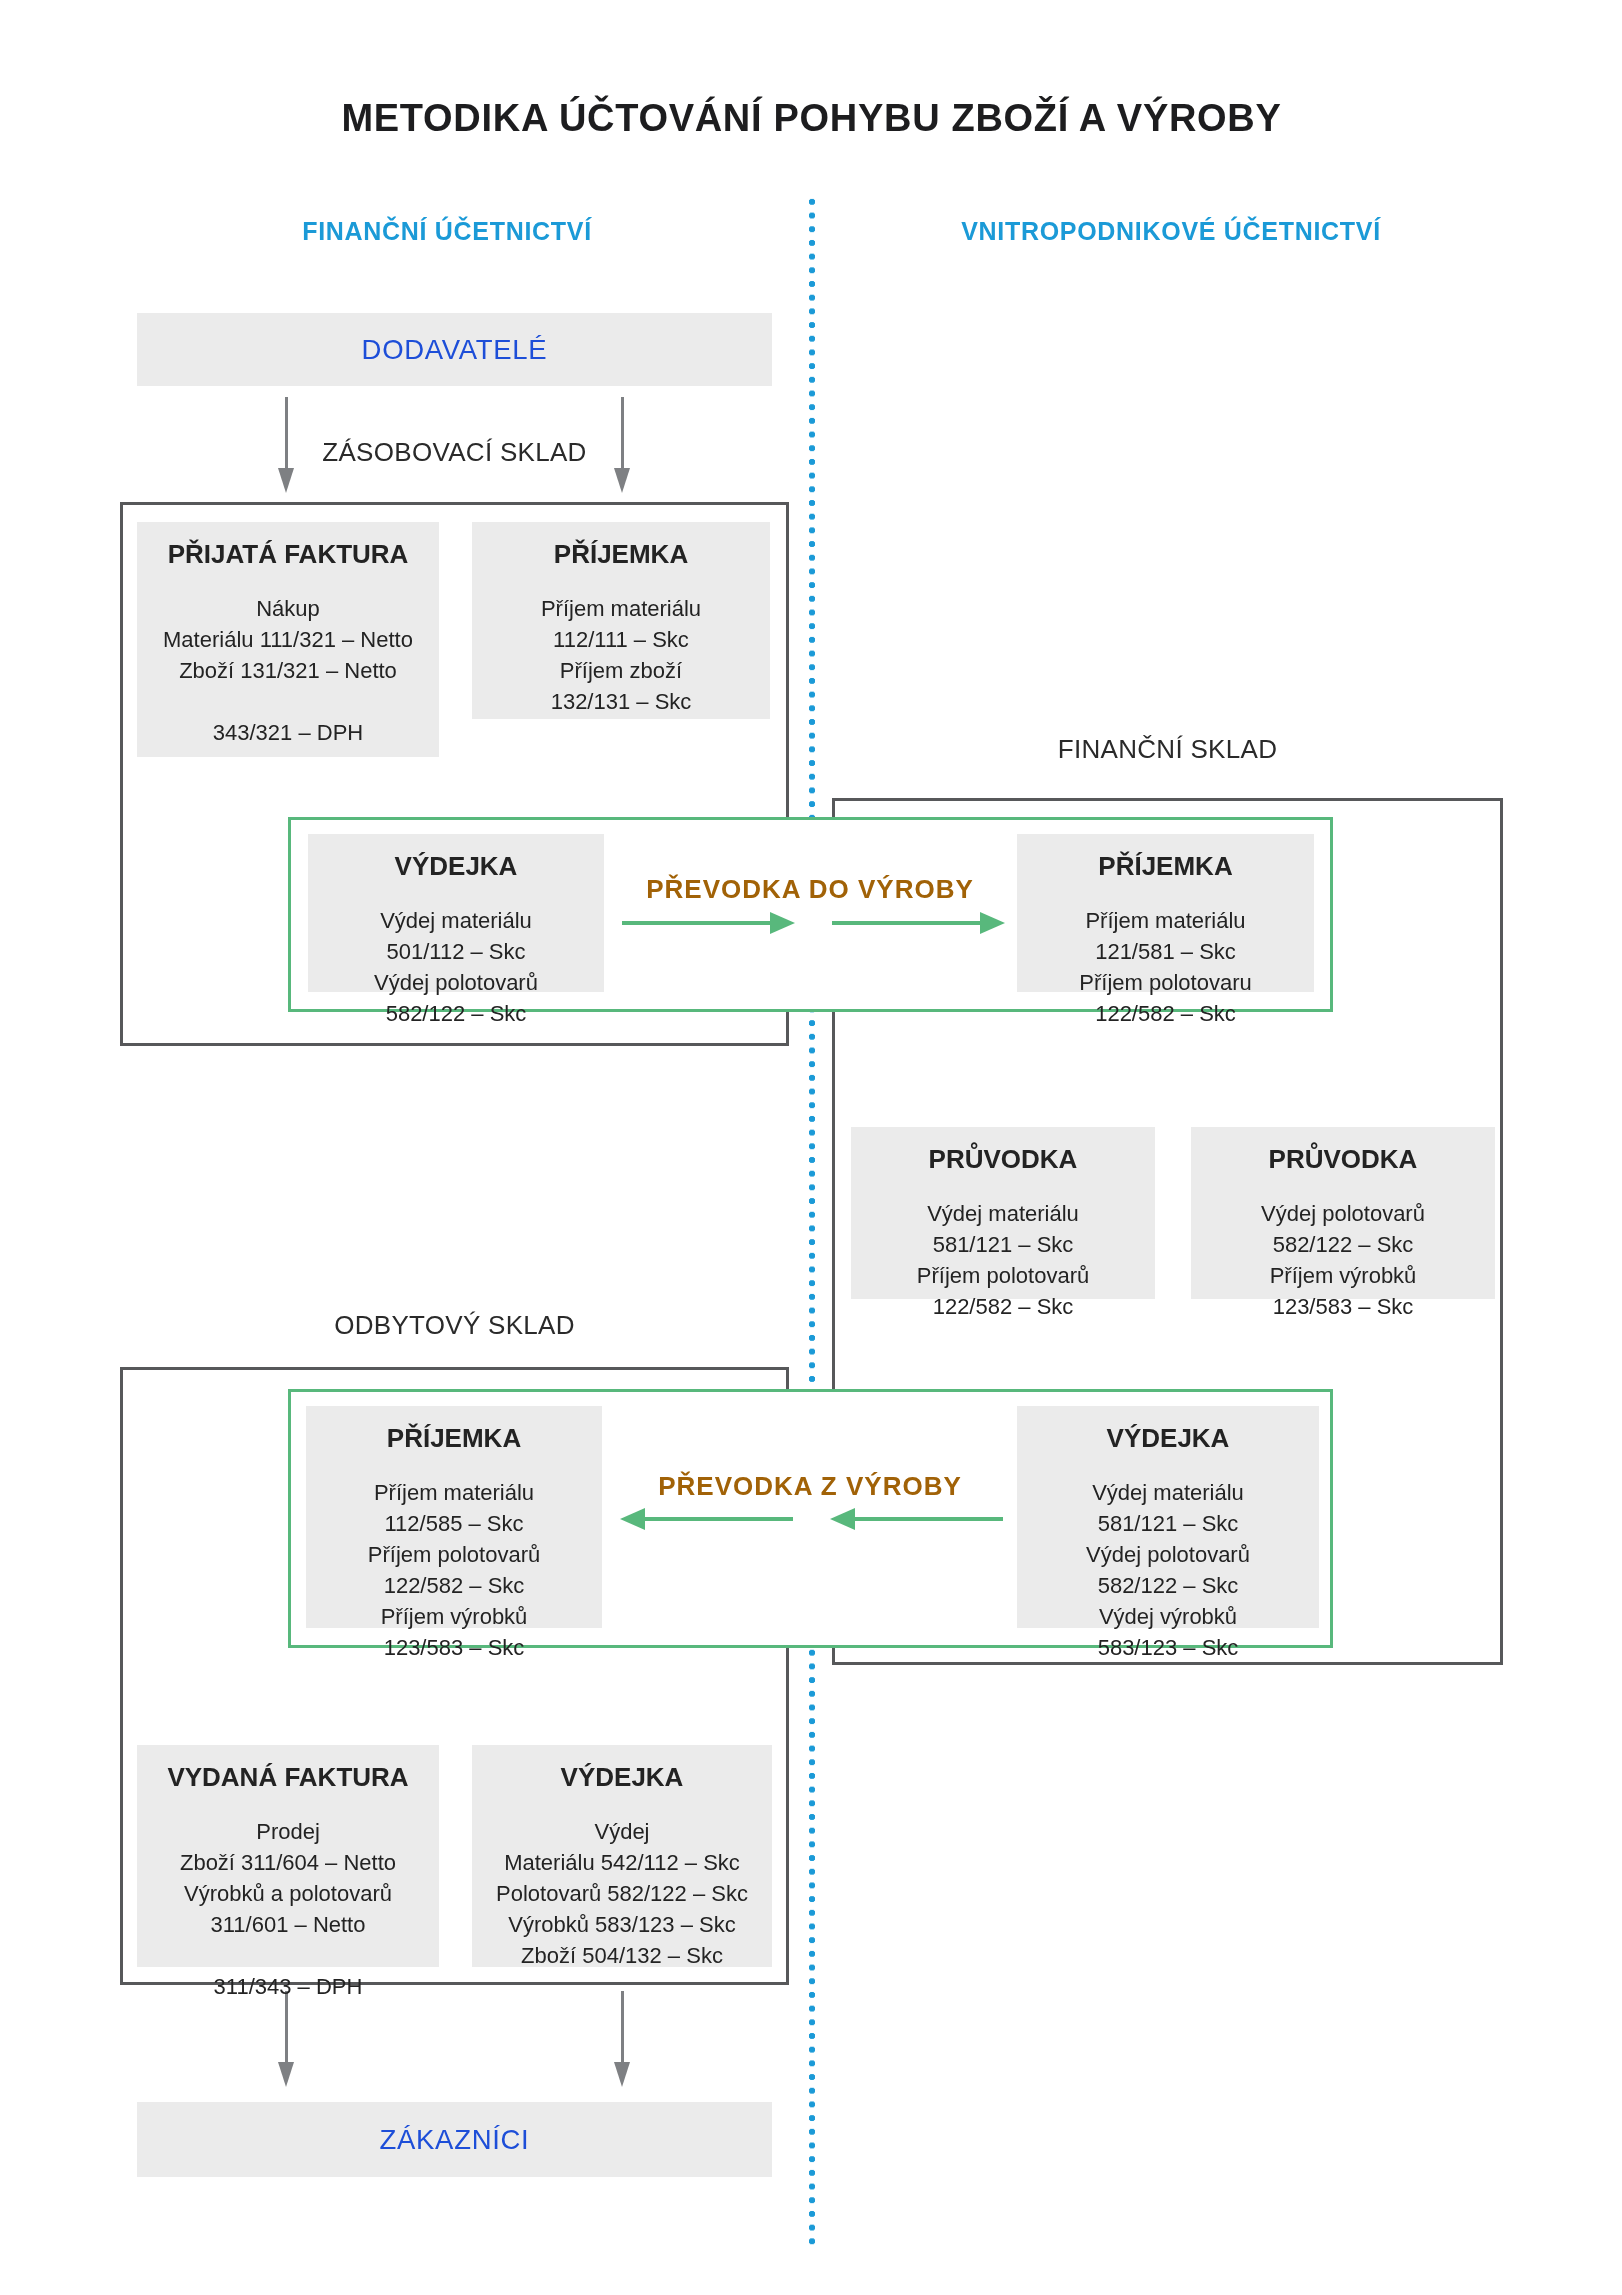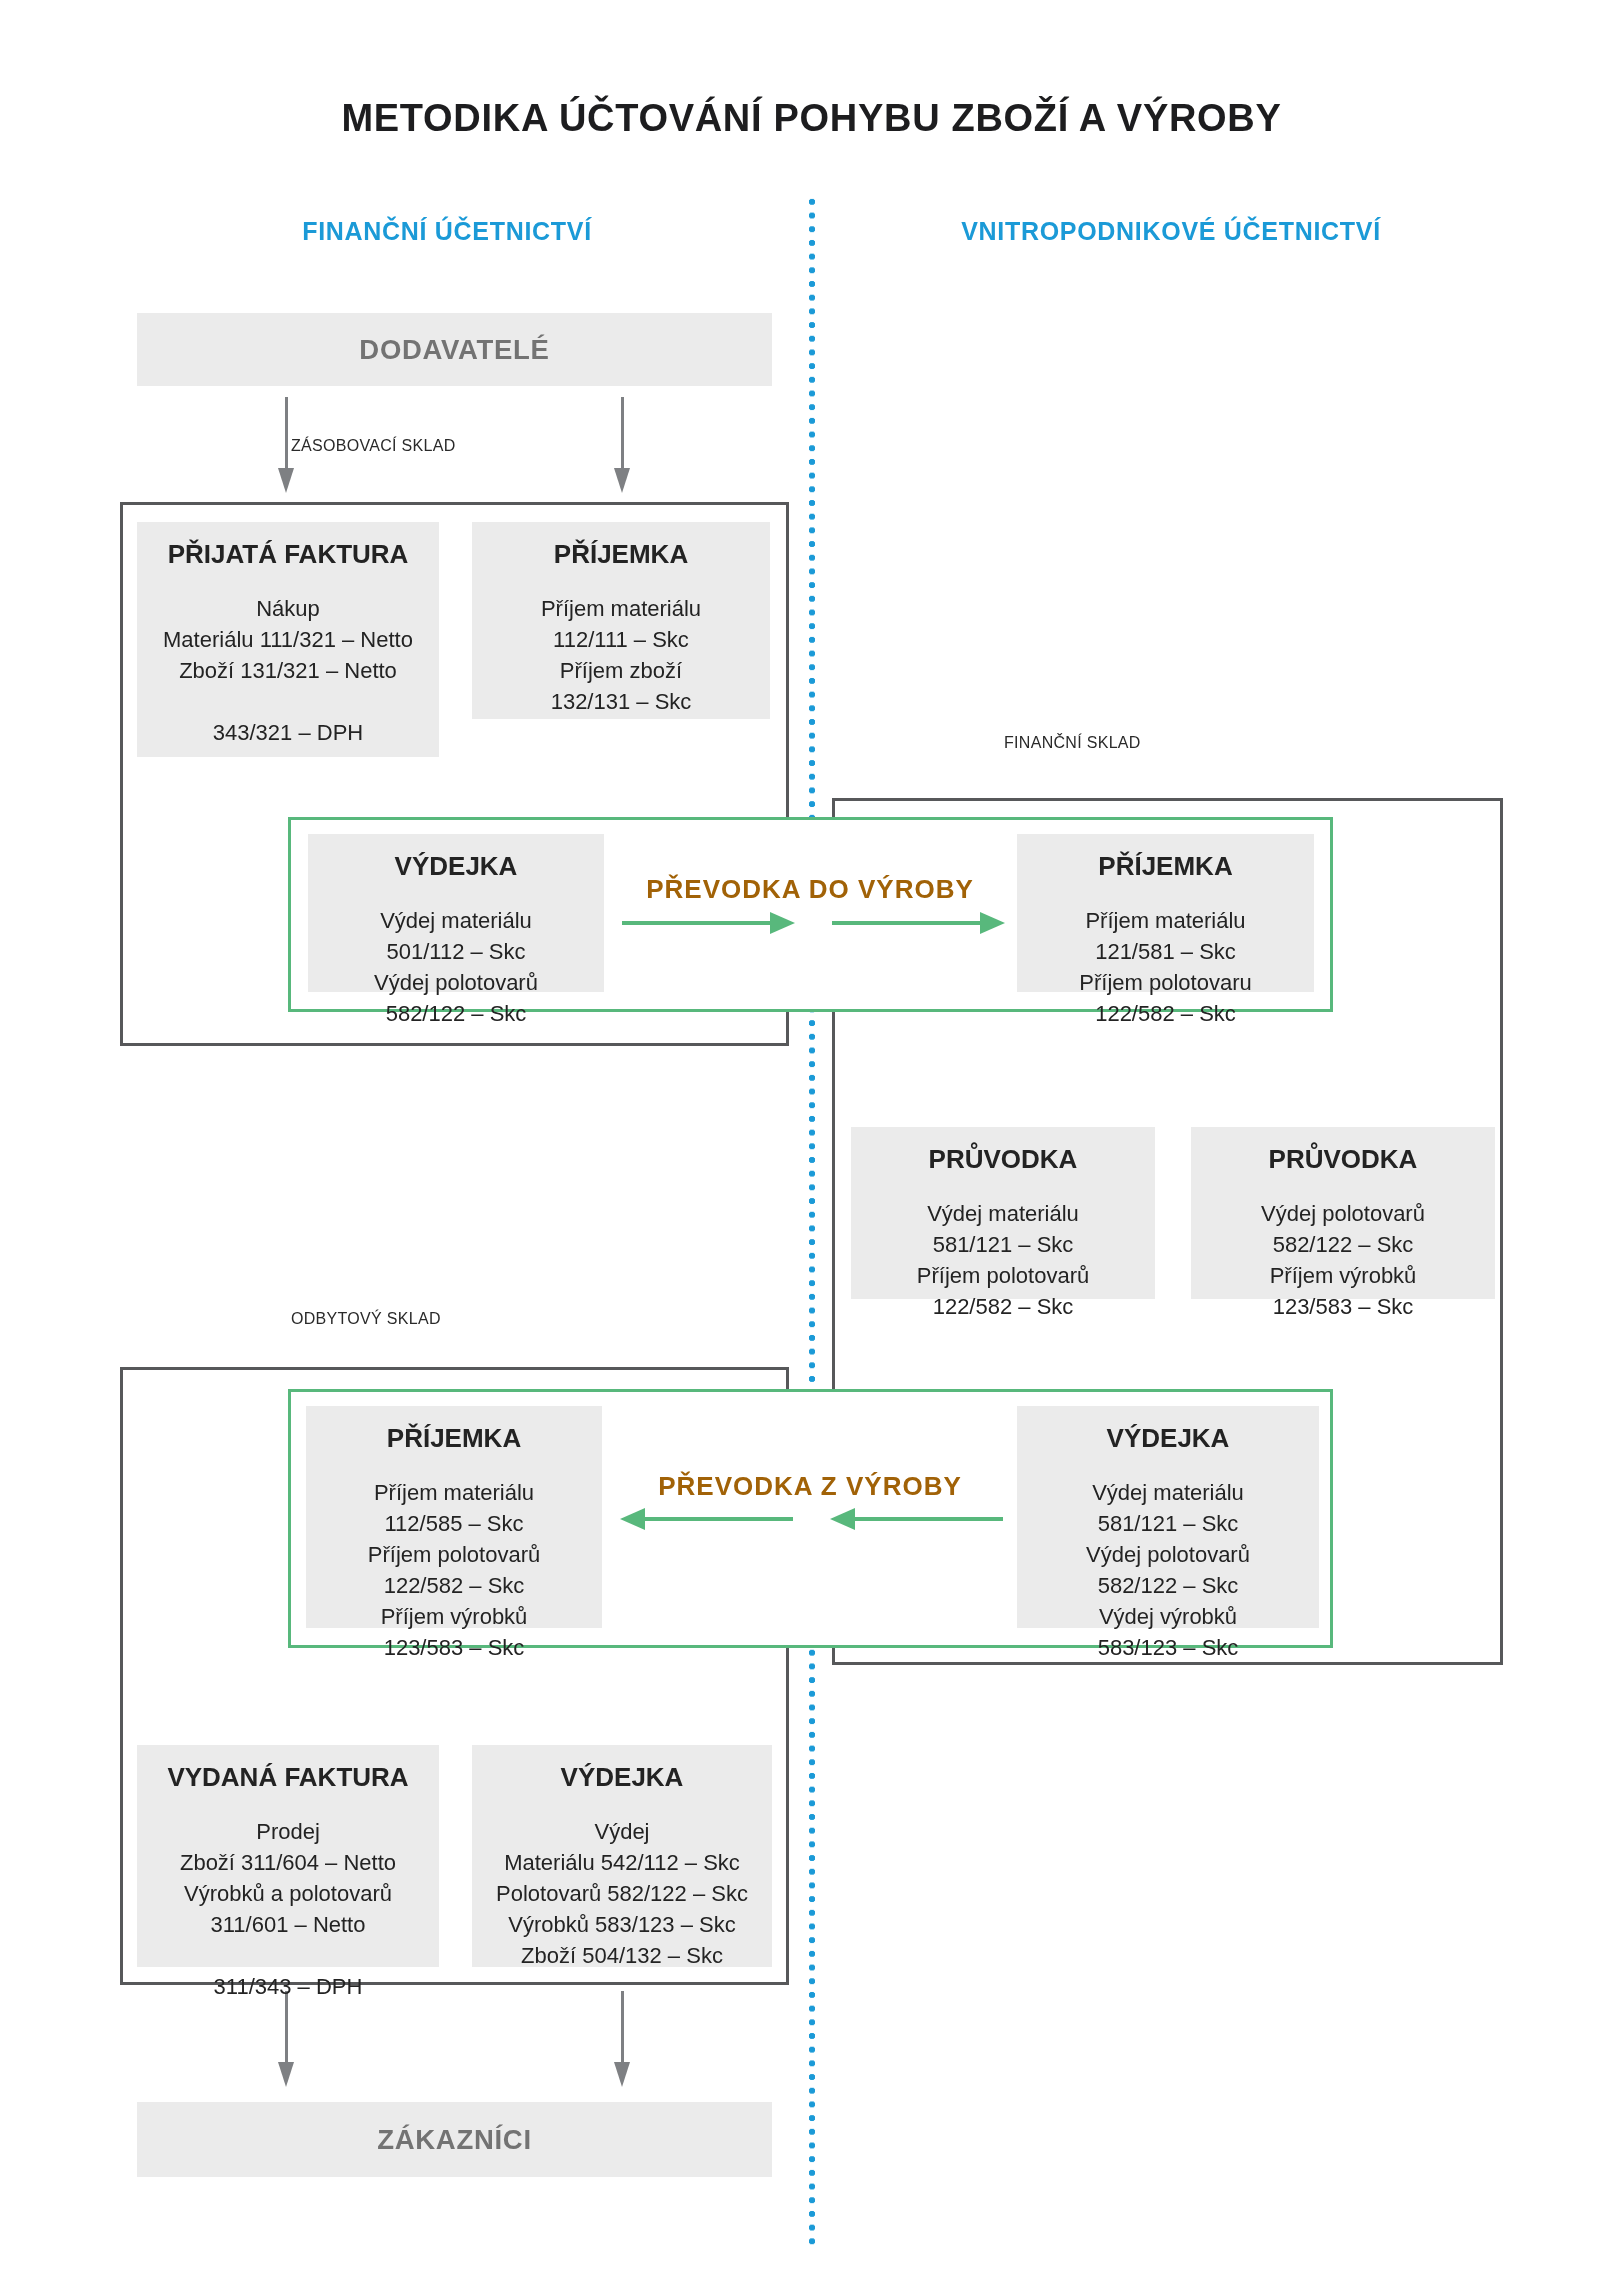--- a/index.html
+++ b/index.html
@@ -15,27 +15,27 @@
   .colhdr.right{left:844px;top:217px;width:654px;}
 
   .dotted{position:absolute;left:809px;top:195px;width:5.9px;height:2051px;z-index:2;
           background-image:radial-gradient(circle,#1B9AD7 2.9px,rgba(27,154,215,0) 3.3px);
           background-size:5.9px 13.7px;background-repeat:repeat-y;background-position:center top;}
 
   .frame{position:absolute;border:3.3px solid #57585A;background:#ffffff;z-index:1;box-sizing:border-box;}
   .gframe{position:absolute;border:3.9px solid #58B87C;background:#ffffff;z-index:3;box-sizing:border-box;}
 
   .band{position:absolute;background:#EBEBEB;display:flex;align-items:center;justify-content:center;
-        font-size:27.5px;letter-spacing:0.7px;color:#737373;z-index:1;font-weight:bold;}
+        font-size:27.5px;letter-spacing:0.7px;color:#1d4ed8;z-index:1;}
 
   .card{position:absolute;background:#EBEBEB;text-align:center;z-index:4;box-sizing:border-box;}
   .card .ct{font-size:26px;font-weight:700;line-height:30px;margin-top:17px;}
   .card .cl{font-size:22px;line-height:31px;margin-top:24px;white-space:pre-line;}
 
-  .lbl{position:absolute;font-size:16px;color:#2a2a2a;z-index:4;letter-spacing:0.3px;}
+  .lbl{position:absolute;text-align:center;font-size:26px;color:#2a2a2a;z-index:4;letter-spacing:0.3px;}
   .glbl{position:absolute;text-align:center;font-size:26px;font-weight:700;color:#a16207;
         letter-spacing:1px;z-index:4;}
 
   .varrow{position:absolute;width:33px;height:98px;z-index:2;}
   .varrow .stem{position:absolute;left:15px;top:0;width:2.6px;height:72px;background:#7E8083;}
   .varrow .head{position:absolute;left:7.9px;top:71px;width:0;height:0;
                 border-left:8.5px solid transparent;border-right:8.5px solid transparent;
                 border-top:25px solid #7E8083;}
 
   .garrow{position:absolute;height:22px;z-index:4;}

